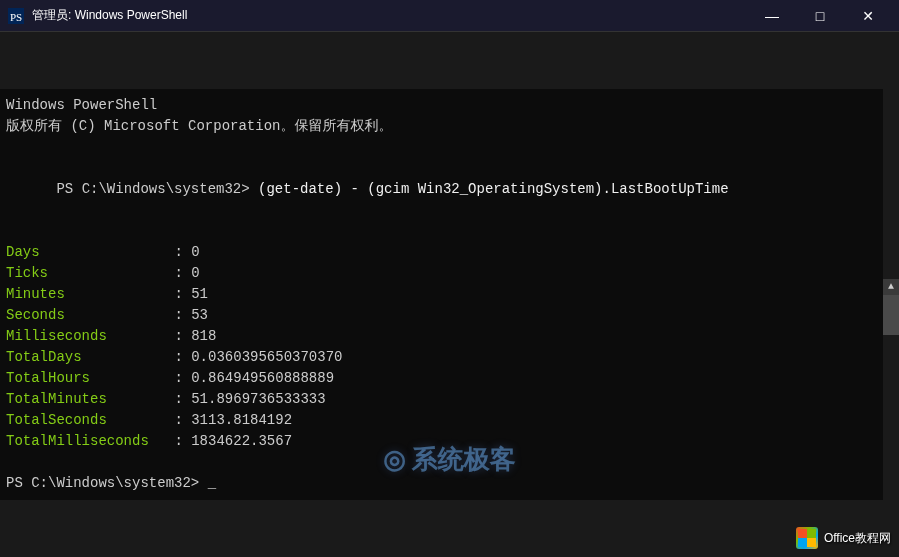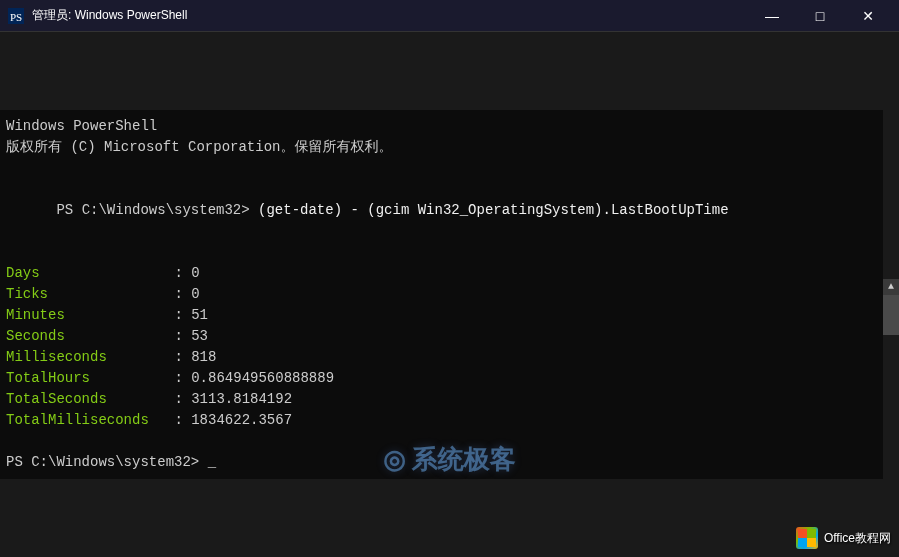--- a/index.html
+++ b/index.html
@@ -211,21 +211,23 @@
       <span class="ps-prompt">PS C:\Windows\system32&gt; </span><span class="cmd-text">(get-date) - (gcim Win32_OperatingSystem).LastBootUpTime</span>
     </div>
     <div class="terminal-line"> </div>
 
     <div id="output-rows">
         <div class="terminal-line"><span class="label-col">Days</span><span> : </span><span class="value-col">0</span></div>
         <div class="terminal-line"><span class="label-col">Ticks</span><span> : </span><span class="value-col">0</span></div>
         <div class="terminal-line"><span class="label-col">Minutes</span><span> : </span><span class="value-col">51</span></div>
         <div class="terminal-line"><span class="label-col">Seconds</span><span> : </span><span class="value-col">53</span></div>
         <div class="terminal-line"><span class="label-col">Milliseconds</span><span> : </span><span class="value-col">818</span></div>
+        <div class="terminal-line"><span class="label-col">TotalDays</span><span> : </span><span class="value-col">0.0360395650370370</span></div>
         <div class="terminal-line"><span class="label-col">TotalHours</span><span> : </span><span class="value-col">0.864949560888889</span></div>
+        <div class="terminal-line"><span class="label-col">TotalMinutes</span><span> : </span><span class="value-col">51.8969736533333</span></div>
         <div class="terminal-line"><span class="label-col">TotalSeconds</span><span> : </span><span class="value-col">3113.8184192</span></div>
         <div class="terminal-line"><span class="label-col">TotalMilliseconds</span><span> : </span><span class="value-col">1834622.3567</span></div>
       </div>
     <div class="terminal-line"> </div>
     <div class="terminal-line">PS C:\Windows\system32&gt; _</div>
   </div>
 
   <div class="scrollbar">
     <div class="scrollbar-arrow">▲</div>
     <div class="scrollbar-track">

